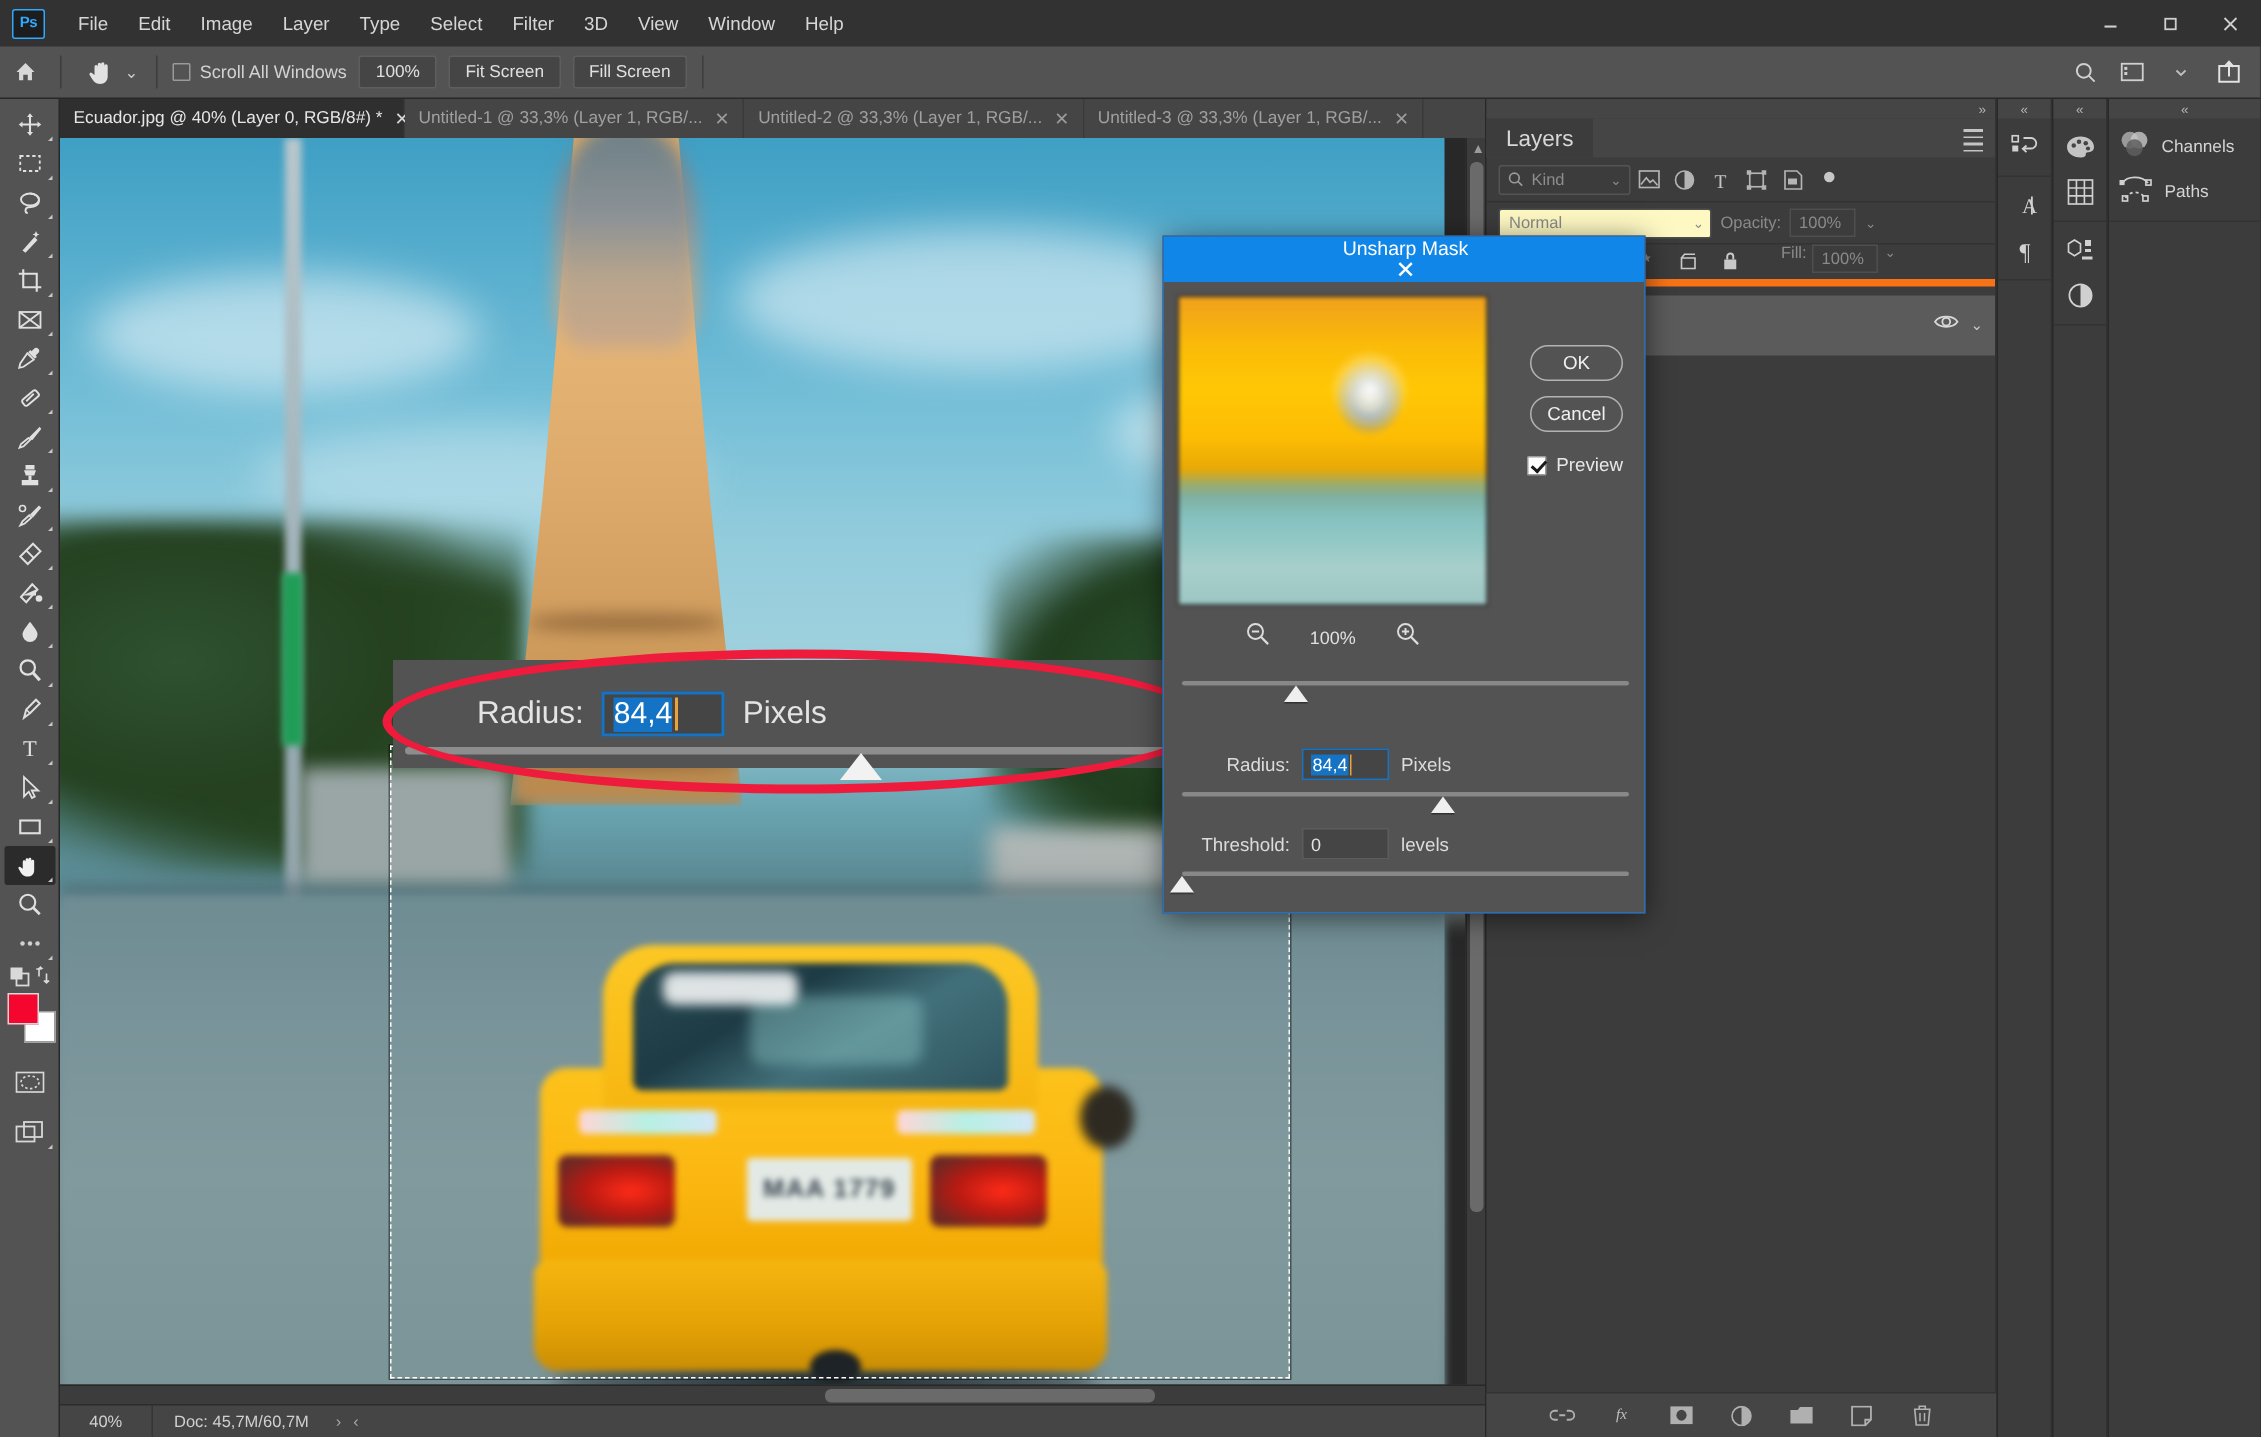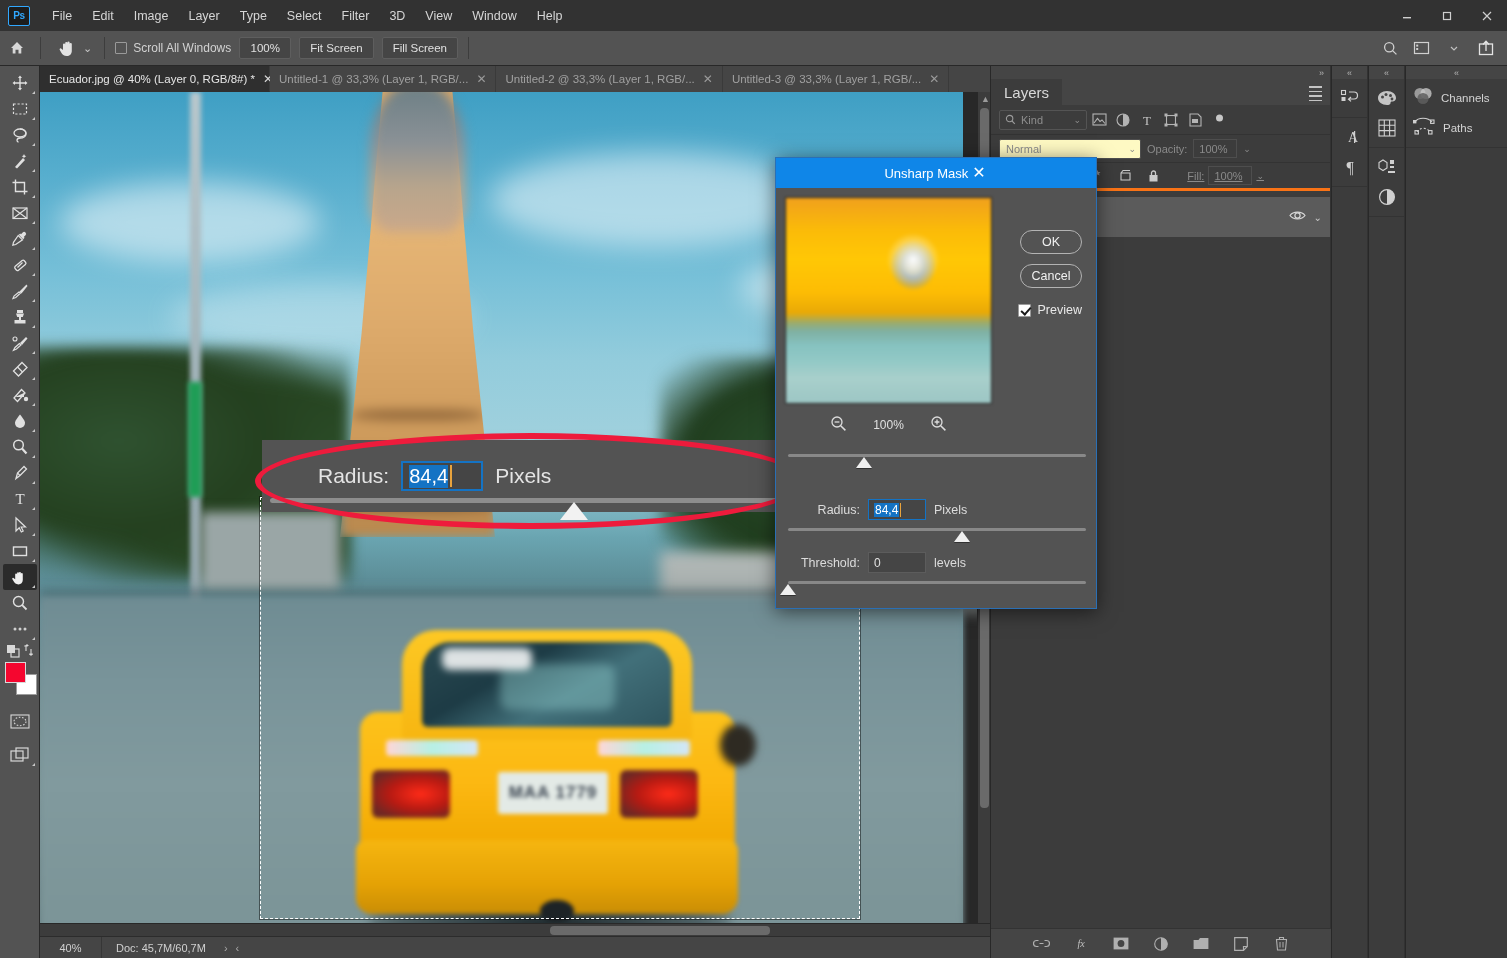--- a/index.html
+++ b/index.html
@@ -295,22 +295,22 @@
     width: 142px; height: 20px; border: 1px solid #4e4e4e; background: #fef9c3;
     color: #8a8a8a; font-size: 11px; display: flex; align-items: center;
     justify-content: space-between; padding: 0 4px 0 6px; border-radius: 2px;
   }
   .op-label { color: #8a8a8a; font-size: 11px; }
   .op-box {
     width: 44px; height: 19px; border: 1px solid #4e4e4e; background: #3c3c3c;
     color: #8a8a8a; font-size: 11px; display: flex; align-items: center; padding-left: 5px;
   }
   .lock-row {
-    height: 28px; display: flex; align-items: center; padding: 0 8px; gap: 4px;
-    border-bottom: 3px solid #f97316; color: #8a8a8a; font-size: 11px; text-decoration: underline;
+    height: 28px; display: flex; padding: 0 8px; gap: 4px;
+    border-bottom: 5px solid #f97316; color: #8a8a8a; font-size: 11px;
   }
   .layer-row {
     height: 40px; background: #5b5b5b; display: flex; align-items: center;
     padding: 0 8px; gap: 8px; margin-top: 6px;
   }
   .layer-thumb { width: 30px; height: 30px; background: #2c2c2c; border: 1px solid #6b6b6b; }
   .layer-name { color: #dcdcdc; font-size: 11.5px; flex: 1; }
   .layers-bottom {
     position: absolute; left: 0; bottom: 0; width: 340px; height: 30px;
     background: #454545; border-top: 1px solid #333;
@@ -334,21 +334,21 @@
   .rail3-label { color: #d4d4d4; font-size: 11.5px; }
 
   
   .dialog {
     position: absolute; left: 775px; top: 157px; width: 322px; height: 452px;
     background: #535353; border: 1px solid #2a6fb5;
     box-shadow: 0 3px 18px rgba(0,0,0,0.55);
   }
   .dlg-title {
     height: 30px; background: #0f86e8; display: flex; align-items: center;
-    justify-content: center; padding: 0 8px 0 10px;
+    justify-content: flex-start; padding: 0 8px 0 10px; flex-direction: column;
   }
   .dlg-title-text { color: #ffffff; font-size: 13px; }
   .dlg-close { color: #ffffff; font-size: 16px; line-height: 1; padding: 0 4px; }
   .dlg-body { position: relative; height: 422px; }
   .dlg-preview {
     position: absolute; left: 9px; top: 9px; width: 207px; height: 207px;
     border: 1px solid #242424;
     background:
       radial-gradient(circle at 62% 30%, rgba(255,255,255,0.95) 0%, rgba(255,245,200,0.6) 7%, rgba(255,255,255,0) 14%),
       radial-gradient(ellipse at 62% 33%, #b9c4d8 0%, #7e97b8 6%, rgba(160,160,160,0) 13%),

